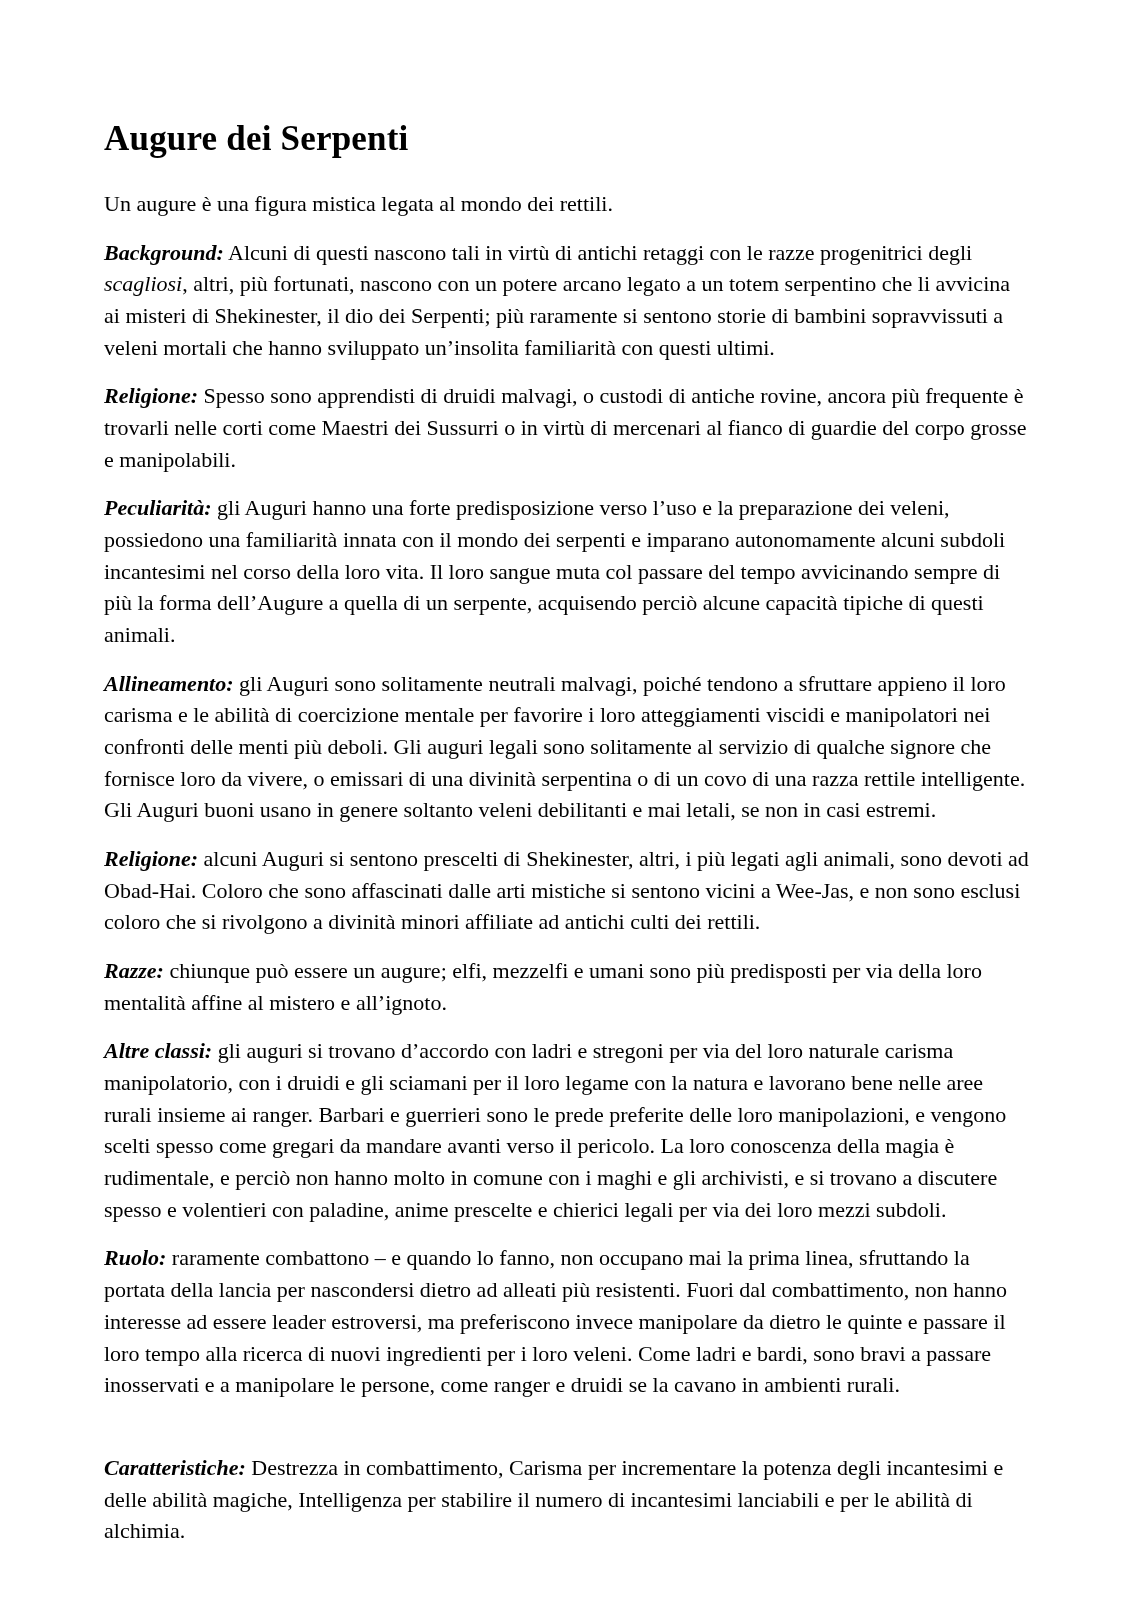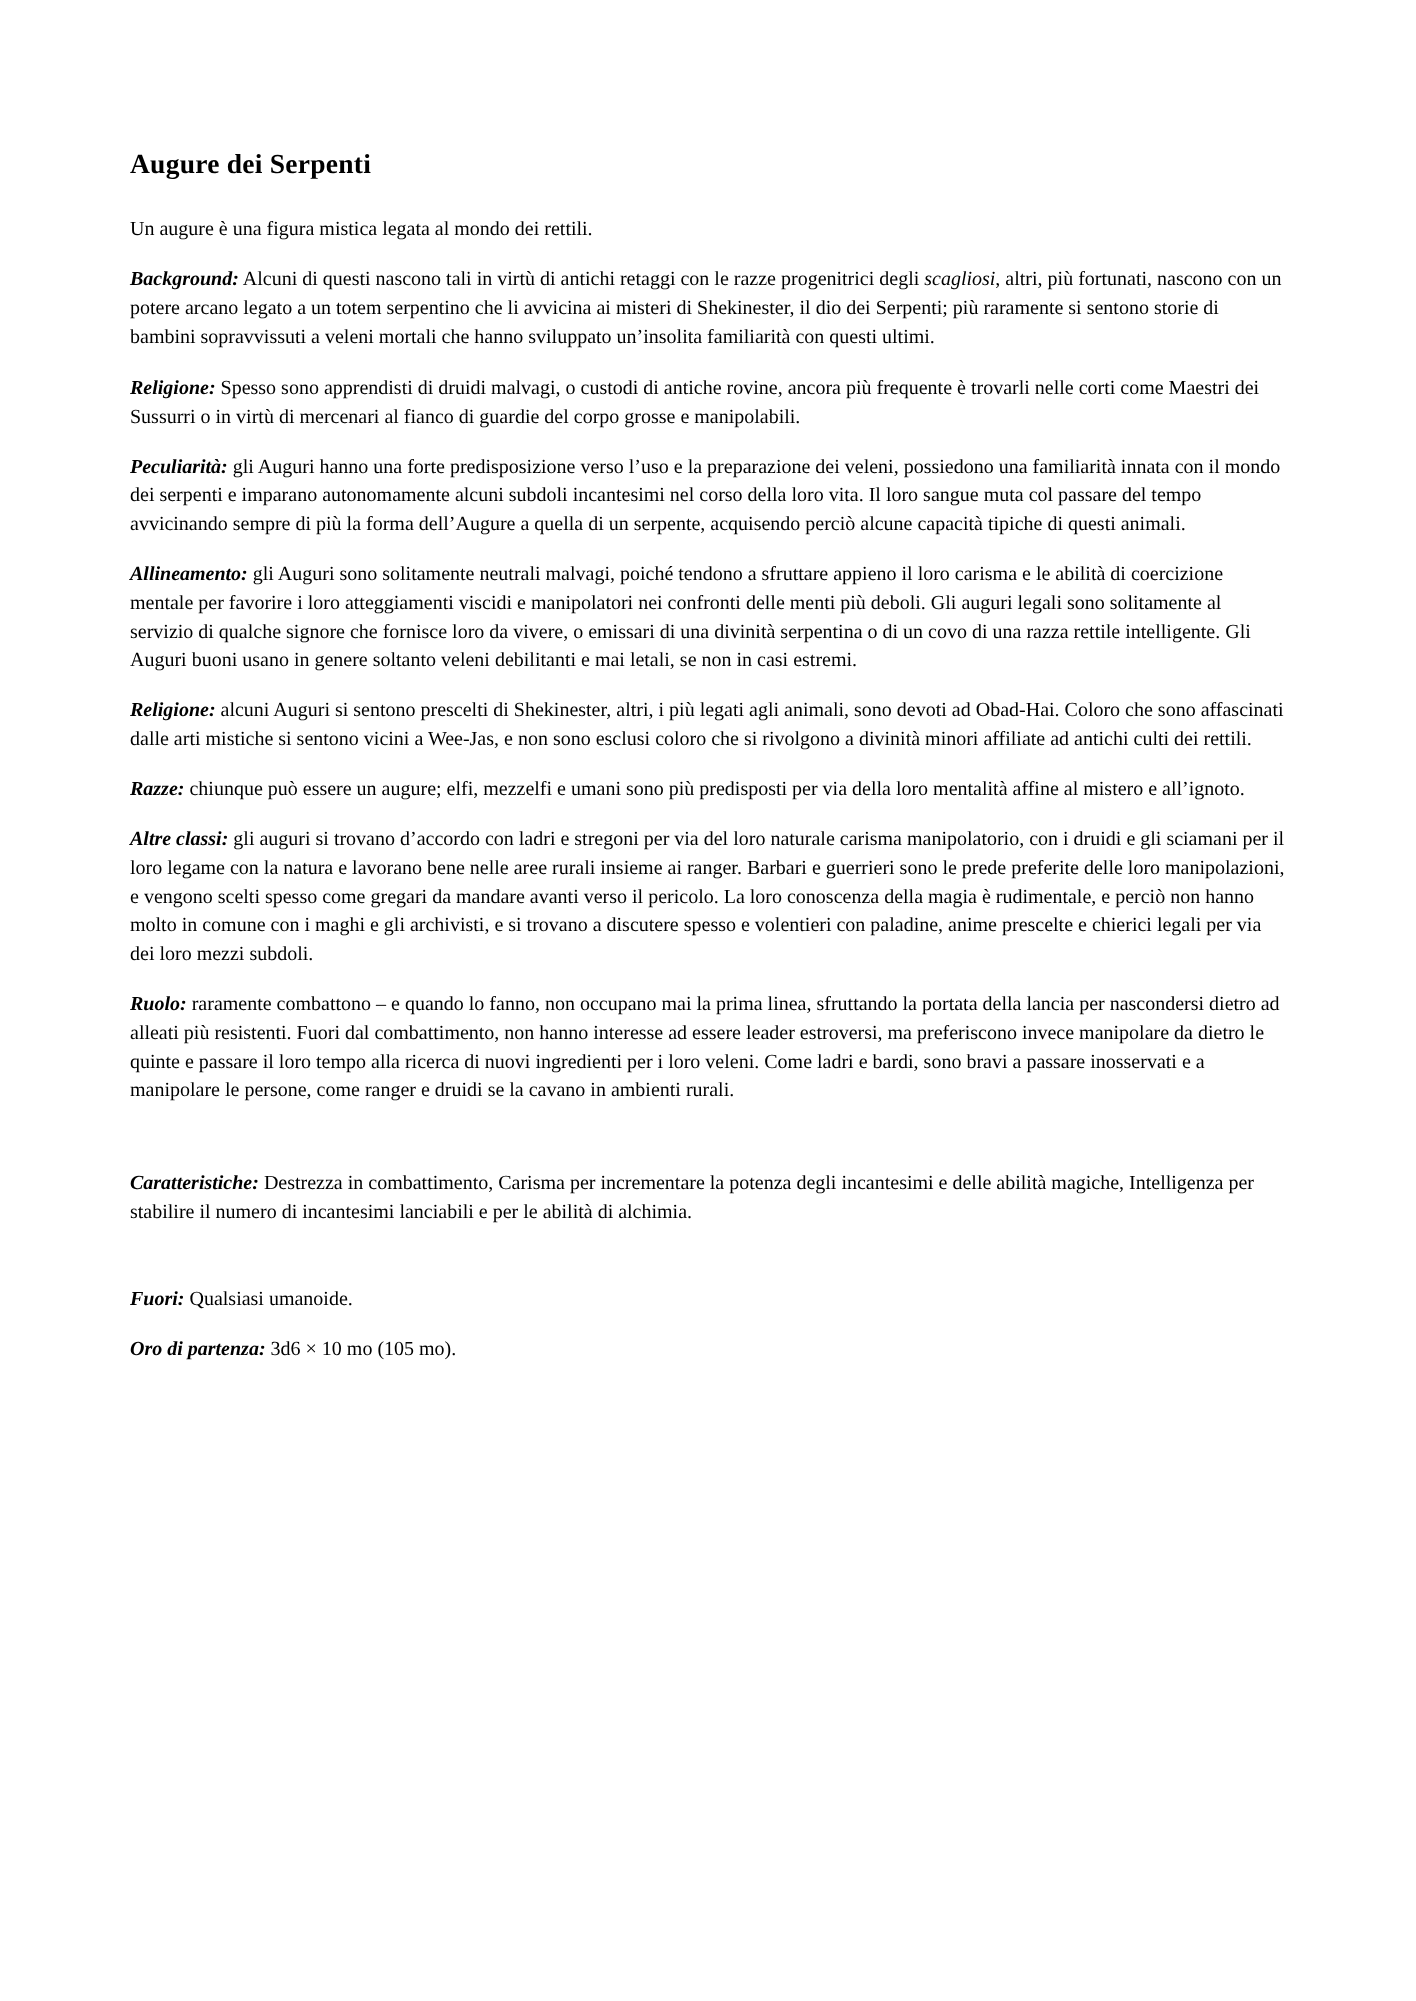--- a/index.html
+++ b/index.html
@@ -16,28 +16,28 @@
   }
   .page {
     position: relative;
     width: 1133px;
     min-height: 1601px;
     box-sizing: border-box;
     padding: 118px 104px 40px 104px;
     background: #ffffff;
   }
   .doc-title {
-    font-size: 22px;
+    font-size: 35px;
     font-weight: bold;
     letter-spacing: 0.2px;
     margin: 0 0 28px 0;
     line-height: 1.2;
   }
   .para {
-    font-size: 16px;
+    font-size: 22px;
     line-height: 1.44;
     margin: 0 0 17px 0;
     text-align: left;
   }
   .para .lead {
     font-weight: bold;
     font-style: italic;
   }
   .para em {
   }

